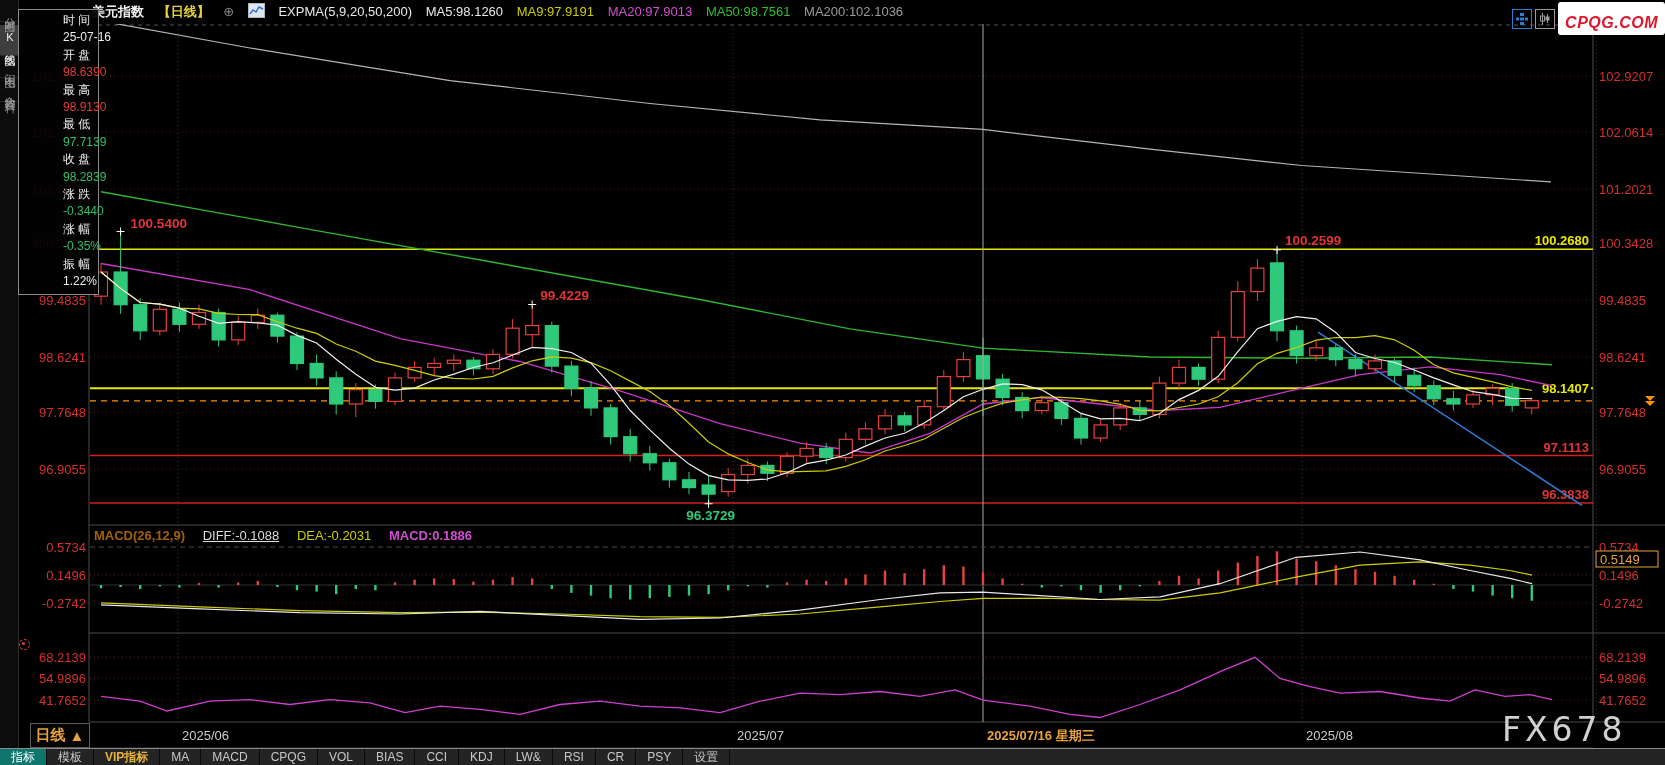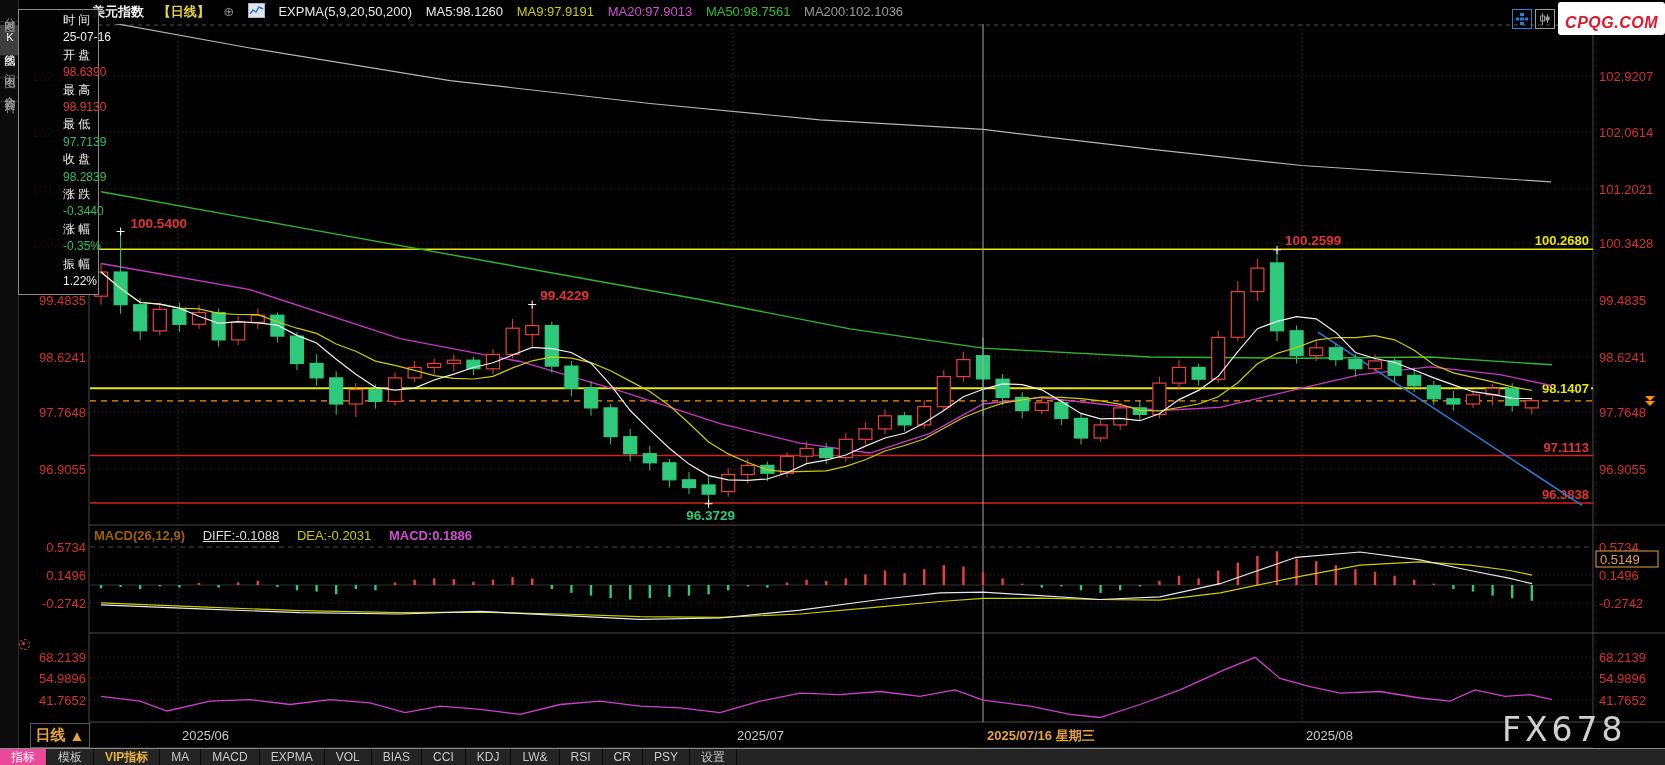--- a/index.html
+++ b/index.html
@@ -60,21 +60,21 @@
   #rsi-sun{left:19px;top:639px;width:9px;height:9px;border:1px dashed #e23b3b;border-radius:50%;z-index:3;}
   #rsi-sun i{position:absolute;left:2px;top:2px;width:3px;height:3px;background:#e23b3b;border-radius:50%;}
 
   
   #period-box{left:30px;top:723px;width:58px;height:23px;border:1px solid #5c5c5c;background:#050505;
     z-index:3;display:flex;align-items:center;justify-content:center;gap:4px;
     color:#e8a33d;font-weight:bold;font-size:15px;}
   #tabbar{left:0;top:748px;width:1665px;height:17px;background:#242424;border-top:1px solid #8a8a8a;
     z-index:3;display:flex;align-items:stretch;font-size:12px;color:#c8c8c8;}
   .tab{padding:0 11px;line-height:16px;border-right:1px solid #0a0a0a;white-space:nowrap;}
-  .tab.sel{background:#ec4899;color:#fff;}
+  .tab.sel{background:#0f766e;color:#fff;}
   .tab.vip{color:#e8b33d;font-weight:bold;}
 
   #watermark{left:1502px;top:710px;z-index:2;color:#d0d0d0;font-size:33px;letter-spacing:4px;
     font-family:"DejaVu Sans","Liberation Sans",sans-serif;}
 </style>
 </head>
 <body>
 
 <div id="stage">
   <svg id="chart-svg" width="1665" height="765">
@@ -481,21 +481,21 @@
   <div id="period-box" class="abs">
     <span>日线</span>
     <span>▲</span>
   </div>
   <div id="tabbar" class="abs">
     <span class="tab sel">指标</span>
     <span class="tab">模板</span>
     <span class="tab vip">VIP指标</span>
     <span class="tab">MA</span>
     <span class="tab">MACD</span>
-    <span class="tab">EXPMA</span>
+    <span class="tab">CPQG</span>
     <span class="tab">VOL</span>
     <span class="tab">BIAS</span>
     <span class="tab">CCI</span>
     <span class="tab">KDJ</span>
     <span class="tab">LW&amp;</span>
     <span class="tab">RSI</span>
     <span class="tab">CR</span>
     <span class="tab">PSY</span>
     <span class="tab">设置</span>
   </div>

